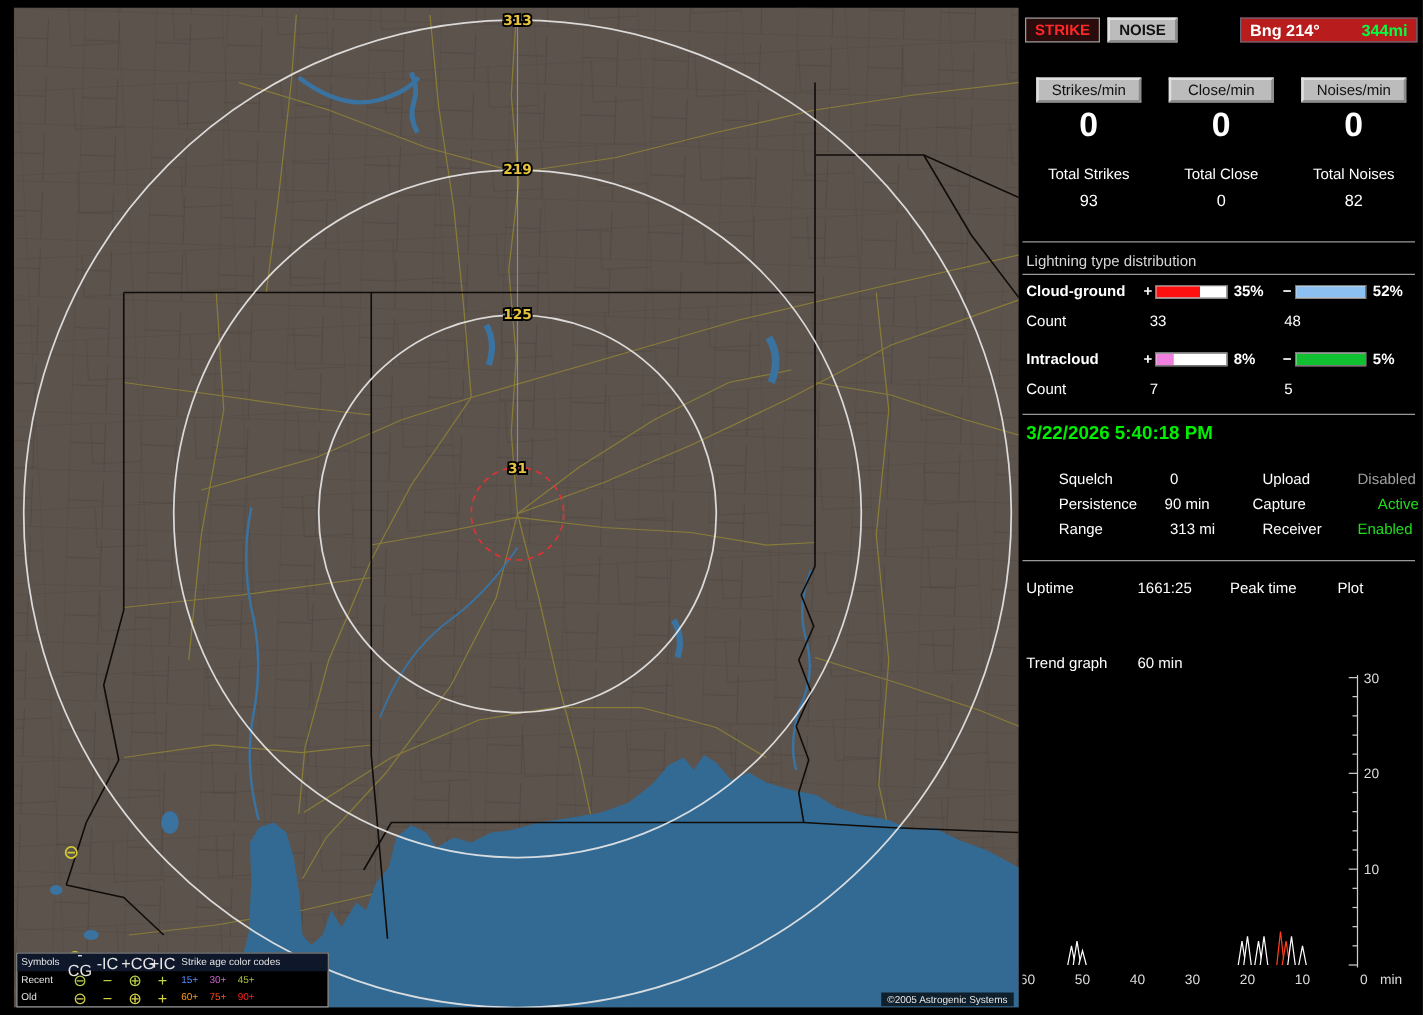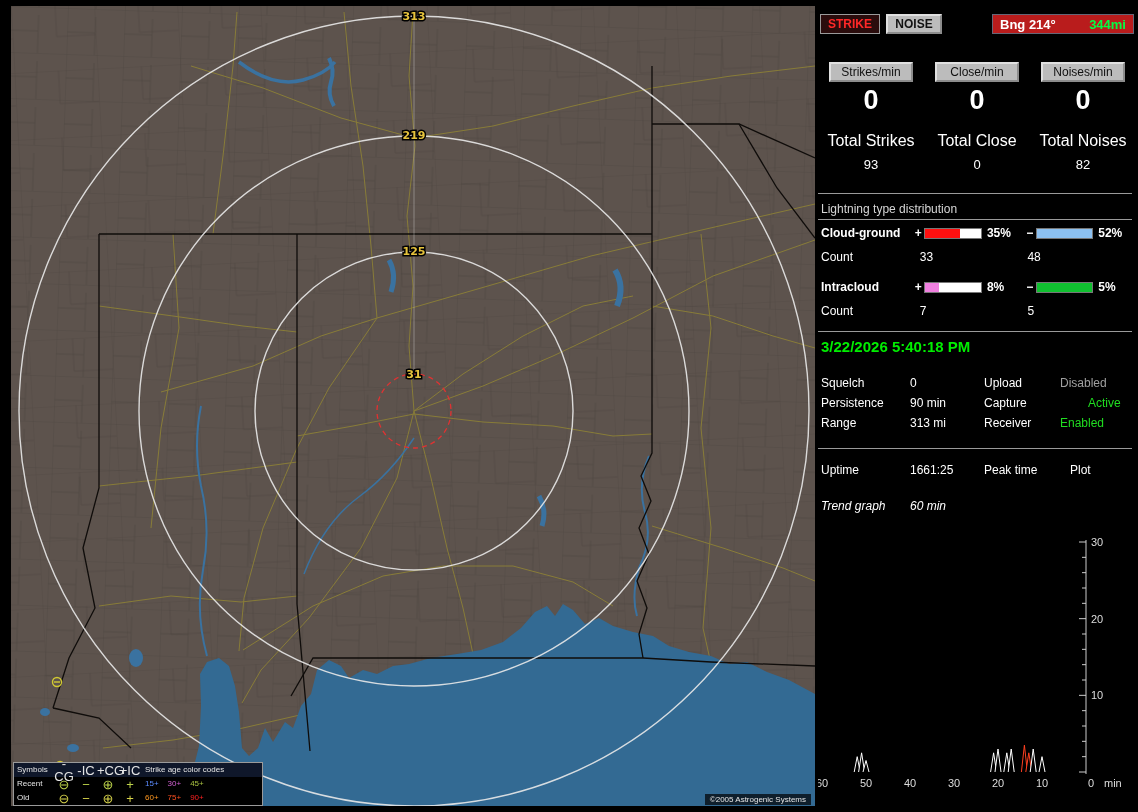--- a/index.html
+++ b/index.html
@@ -36,43 +36,43 @@
   .bng-box { margin-left:auto; width:142px; height:20px; background:#b91c1c; border:1px solid #667;
              display:flex; align-items:center; justify-content:space-between; padding:0 7px;
              font-weight:bold; font-size:13px; }
   .bng-dist { color:#00ff44; }
 
   .counters { position:absolute; top:62px; left:0; width:320px; display:flex; }
   .cnt-col { width:106px; text-align:center; }
   .cnt-btn { display:inline-block; min-width:84px; background:#bcbcbc; border:2px outset #e0e0e0;
              color:#111; font-size:12px; padding:1px 4px; font-family:inherit; cursor:pointer; }
   .cnt-zero { font-size:27px; font-weight:bold; margin-top:3px; height:34px; }
-  .cnt-total-label { font-size:16px; margin-top:13px; }
+  .cnt-total-label { font-size:12px; margin-top:13px; }
   .cnt-total { font-size:13px; margin-top:7px; }
 
   .dist-title { position:absolute; top:202px; left:3px; color:#d6d6d6; }
   .dist-row { position:absolute; left:3px; width:314px; display:flex; align-items:center; height:14px; }
   .d-label { width:92px; font-weight:bold; }
   .d-sign  { width:12px; text-align:center; font-weight:bold; }
   .bar { width:58px; height:11px; background:#fff; border:1px solid #777; position:relative; overflow:hidden; }
   .bar-fill { position:absolute; left:0; top:0; bottom:0; }
   .d-pct { width:42px; padding-left:5px; font-weight:bold; }
   .count-row { position:absolute; left:3px; width:314px; display:flex; }
   .c-label { width:101px; }
   .c-val { width:110px; }
 
   .datetime { position:absolute; top:338px; left:3px; font-size:15px; font-weight:bold; color:#00ee00; }
 
   .st-row { position:absolute; left:3px; width:314px; display:flex; }
-  .st-l { width:89px; } .st-v { width:74px; } .st-l2 { width:76px; } .st-v2 { flex:1; }
+  .st-l { width:89px;margin-left:26px; } .st-v { width:74px; } .st-l2 { width:76px; } .st-v2 { flex:1; }
 
   .stat-row { position:absolute; left:3px; width:314px; display:flex; }
   .sr-l { width:89px; } .sr-v { width:74px; } .sr-c3 { width:86px; } .sr-c4 { flex:1; }
 
-  .trend-row { position:absolute; top:499px; left:3px; display:flex;font-style:italic; }
+  .trend-row { position:absolute; top:523px; left:3px; display:flex; }
   .tr-l { width:89px; }
 
   #trend-svg { position:absolute; top:534px; left:0; }
 </style>
 </head>
 <body>
 
 <div class="app">
 
   <div class="map-wrap">

